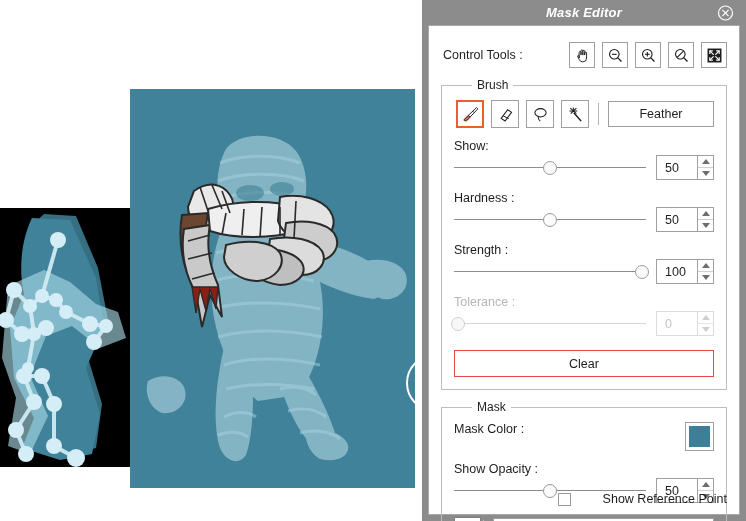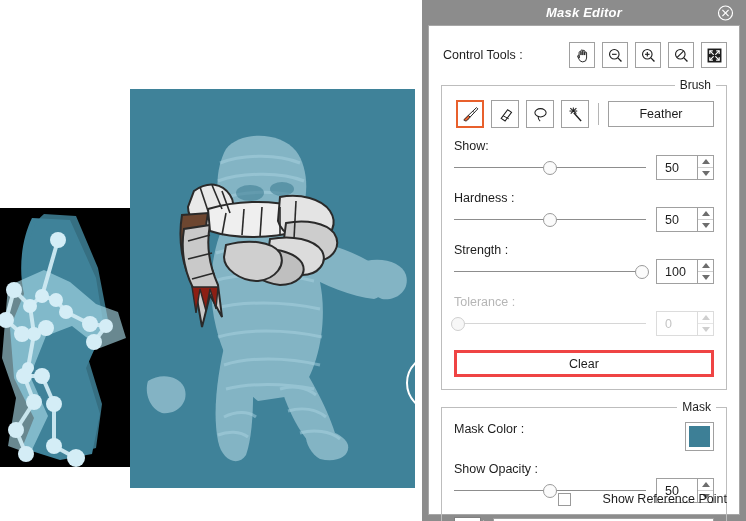--- a/index.html
+++ b/index.html
@@ -69,21 +69,21 @@
   }
   .sqbtn svg{display:block;}
   
   .group{
     border:1px solid #bdbdbd;
     margin:10px 0 0 0;
     padding:4px 12px 12px 12px;
     position:relative;
   }
   .group > legend{
-    font-size:12px;color:#1d1d1d;padding:0 5px;margin-left:2px;text-align:right;
+    font-size:12px;color:#1d1d1d;padding:0 5px;margin-left:18px;
   }
   
   .brush-row{display:flex;align-items:center;margin:4px 0 2px 2px;}
   .tool-sq{
     width:28px;height:28px;border:1px solid #a0a0a0;background:#fff;
     display:flex;align-items:center;justify-content:center;cursor:pointer;
     box-sizing:border-box;margin-right:7px;
   }
   .tool-sq.active{border:2px solid #e8602c;}
   .vdiv{width:1px;height:22px;background:#b5b5b5;margin:0 9px 0 2px;}
@@ -130,21 +130,21 @@
   }
   .spin .arrows .up{border-bottom:5px solid #6d6d6d;}
   .spin .arrows .dn{border-top:5px solid #6d6d6d;}
   .field.disabled .spin .val{color:#c4c4c4;border-color:#dcdcdc;}
   .field.disabled .spin .arrows{border-color:#dcdcdc;}
   .field.disabled .spin .arrows .up{border-bottom-color:#cfcfcf;}
   .field.disabled .spin .arrows .dn{border-top-color:#cfcfcf;}
   .field.disabled .spin .arrows div:first-child{border-bottom-color:#e6e6e6;}
   
   .wide-btn{
-    margin-top:14px;height:27px;border:3px solid #ef4444;background:#fff;
+    margin-top:14px;height:27px;border:1px solid #ef4444;background:#fff;
     display:flex;align-items:center;justify-content:center;
     font-size:12.5px;color:#1d1d1d;cursor:pointer;box-sizing:border-box;
   }
   
   .mask-color-row{display:flex;align-items:flex-start;margin-top:4px;}
   .mask-color-row .flabel{font-size:12.5px;color:#1d1d1d;}
   .swatch-outer{
     margin-left:auto;width:29px;height:29px;border:1px solid #a0a0a0;background:#fff;
     display:flex;align-items:center;justify-content:center;cursor:pointer;box-sizing:border-box;
   }

